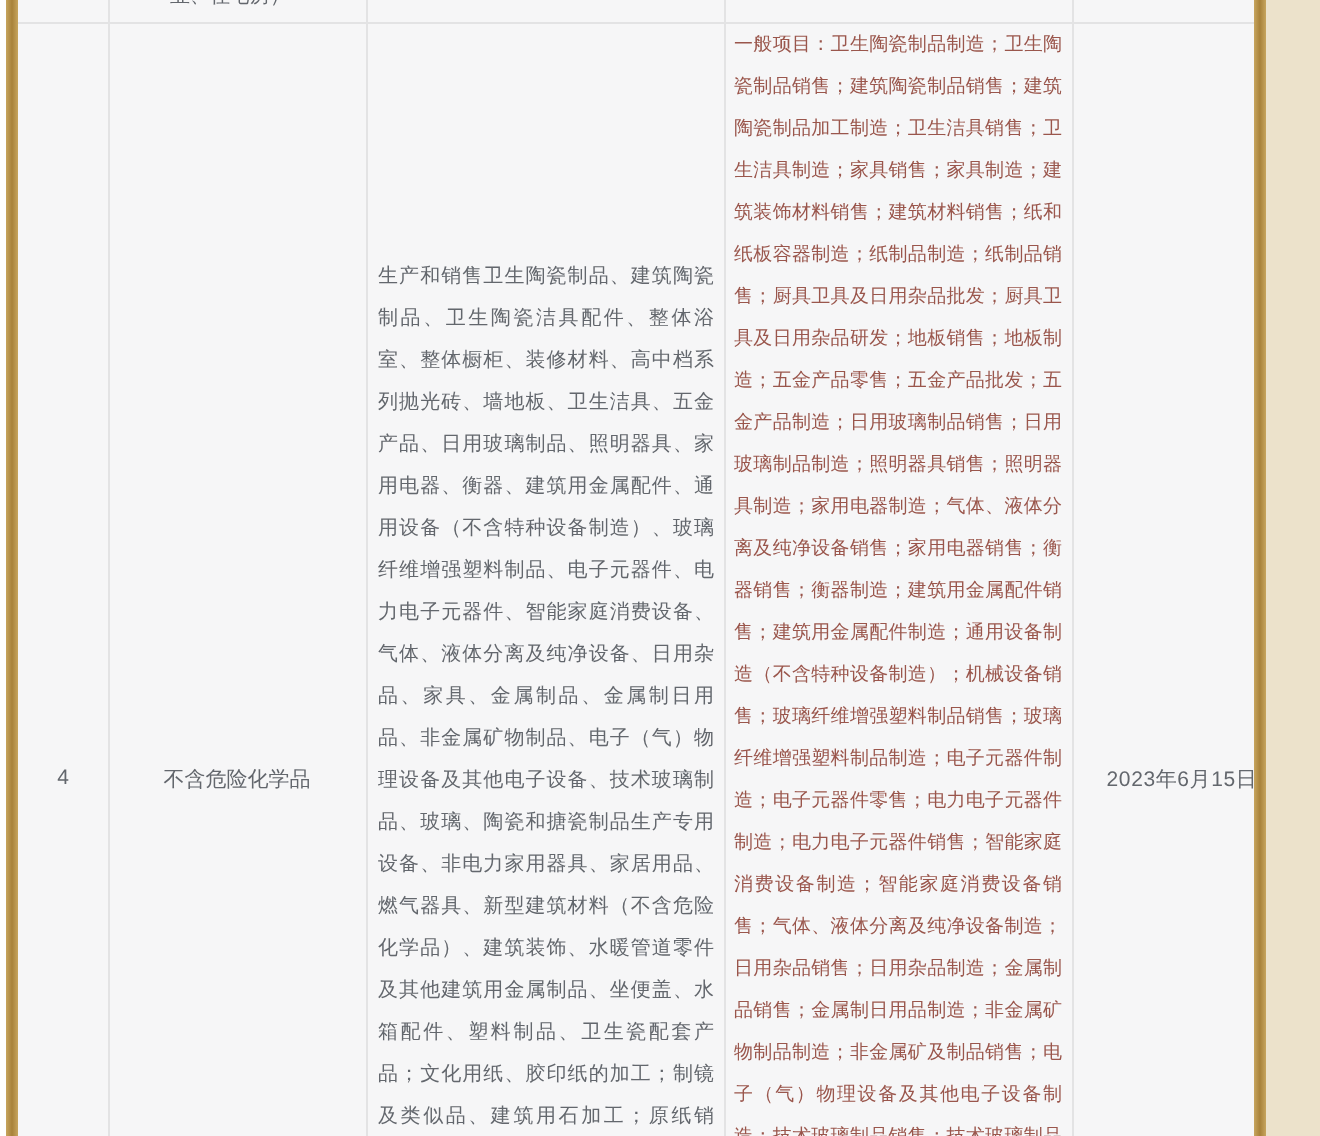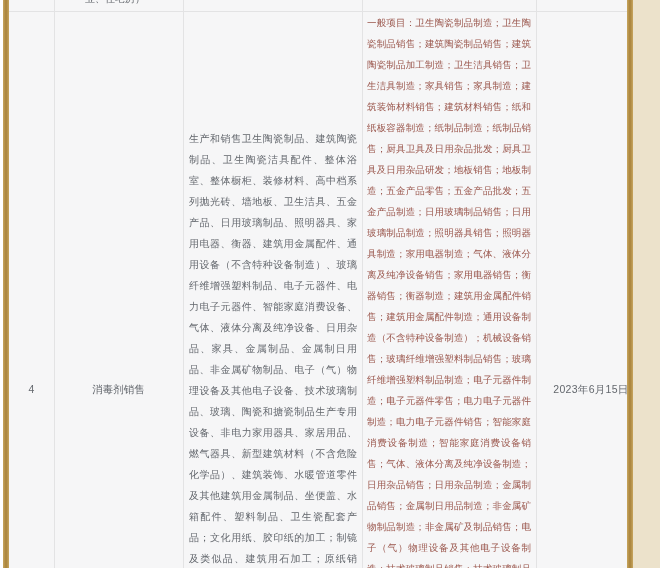--- a/index.html
+++ b/index.html
@@ -39,21 +39,21 @@
     <div class="vline vl-1"></div>
     <div class="vline vl-2"></div>
     <div class="vline vl-3"></div>
     <div class="vline vl-4"></div>
     <div class="hline"></div>
 
     <div class="frag">业、住宅房）</div>
 
     <div class="cell-center num-cell">4</div>
 
-    <div class="cell-center type-cell">消毒剂销售</div>
+    <div class="cell-center type-cell">不含危险化学品</div>
 
     <div class="before-cell">生产和销售卫生陶瓷制品、建筑陶瓷制品、卫生陶瓷洁具配件、整体浴室、整体橱柜、装修材料、高中档系列抛光砖、墙地板、卫生洁具、五金产品、日用玻璃制品、照明器具、家用电器、衡器、建筑用金属配件、通用设备（不含特种设备制造）、玻璃纤维增强塑料制品、电子元器件、电力电子元器件、智能家庭消费设备、气体、液体分离及纯净设备、日用杂品、家具、金属制品、金属制日用品、非金属矿物制品、电子（气）物理设备及其他电子设备、技术玻璃制品、玻璃、陶瓷和搪瓷制品生产专用设备、非电力家用器具、家居用品、燃气器具、新型建筑材料（不含危险化学品）、建筑装饰、水暖管道零件及其他建筑用金属制品、坐便盖、水箱配件、塑料制品、卫生瓷配套产品；文化用纸、胶印纸的加工；制镜及类似品、建筑用石加工；原纸销售；纸板、纸箱加工；本企业生产、科研所需的原辅材料、机械设备、仪器、仪表及零配件的进口业务；医疗器械批发、零售；木制门窗批发、零售；普通货运；网上销售本公司自产的产品；自营代理各类商品和技术的进出口业务（国家限制和禁止的除外）；模具及模具配件的生产和销售；卫生洁具、五金产品、厨具卫具及日用杂品研发；日用化学品、消毒剂（不含危险化学品）、日用百货、化妆品、日用品、高性能有色金属及合金材料、新型陶瓷材料、电子产品、厨具卫具及日用杂品、涂料（不含危险化学品）、化工产品（不含许可类化工产品）销售；企业管理咨询服务。</div>
 
     <div class="after-cell">一般项目：卫生陶瓷制品制造；卫生陶瓷制品销售；建筑陶瓷制品销售；建筑陶瓷制品加工制造；卫生洁具销售；卫生洁具制造；家具销售；家具制造；建筑装饰材料销售；建筑材料销售；纸和纸板容器制造；纸制品制造；纸制品销售；厨具卫具及日用杂品批发；厨具卫具及日用杂品研发；地板销售；地板制造；五金产品零售；五金产品批发；五金产品制造；日用玻璃制品销售；日用玻璃制品制造；照明器具销售；照明器具制造；家用电器制造；气体、液体分离及纯净设备销售；家用电器销售；衡器销售；衡器制造；建筑用金属配件销售；建筑用金属配件制造；通用设备制造（不含特种设备制造）；机械设备销售；玻璃纤维增强塑料制品销售；玻璃纤维增强塑料制品制造；电子元器件制造；电子元器件零售；电力电子元器件制造；电力电子元器件销售；智能家庭消费设备制造；智能家庭消费设备销售；气体、液体分离及纯净设备制造；日用杂品销售；日用杂品制造；金属制品销售；金属制日用品制造；非金属矿物制品制造；非金属矿及制品销售；电子（气）物理设备及其他电子设备制造；技术玻璃制品销售；技术玻璃制品制造；玻璃、陶瓷和搪瓷制品生产专用设备制造；搪瓷制品制造；搪瓷制品销售；非电力家用器具制造；非电力家用器具销售；家居用品制造；家居用品销售；燃气器具生产；新型建筑材料制造（不含危险化学品）；建筑装饰、水暖管道零件及其他建筑用金属制品制造；塑料制品制造；塑料制品销售；制镜及类似品加工；建筑用石加工；门窗销售；总质量4.5吨及以下普通货运车辆道路货物运输（除网络货运和危险货物）；互联网销售（除销售需要许可的商品）；模具制造；模具销售；卫生洁具研发；五金产品研发；日用化学产品销售；消毒剂销售（不含危险化学品）；日用百货销售；化妆品零售；化妆品批发；日用品销售；高性能有色金属及合金材料销售；新型陶瓷材料销售。</div>
 
     <div class="cell-center date-cell">2023年6月15日</div>
   </div>
 </div>
 
 </body></html>

